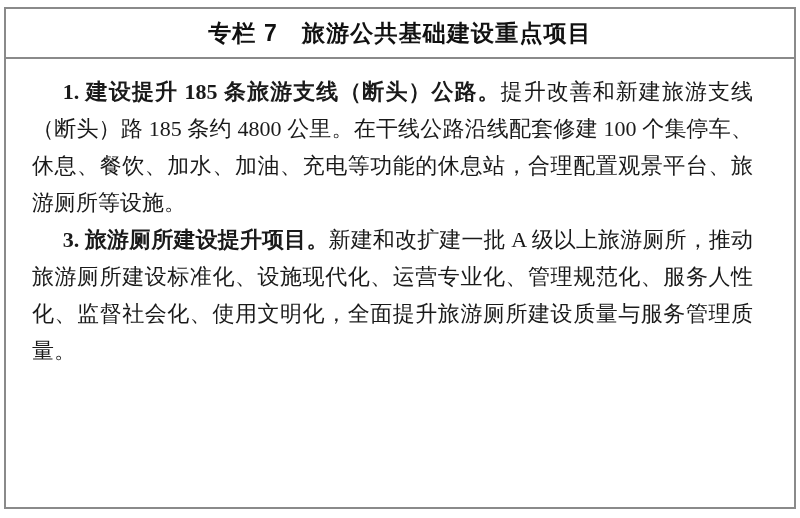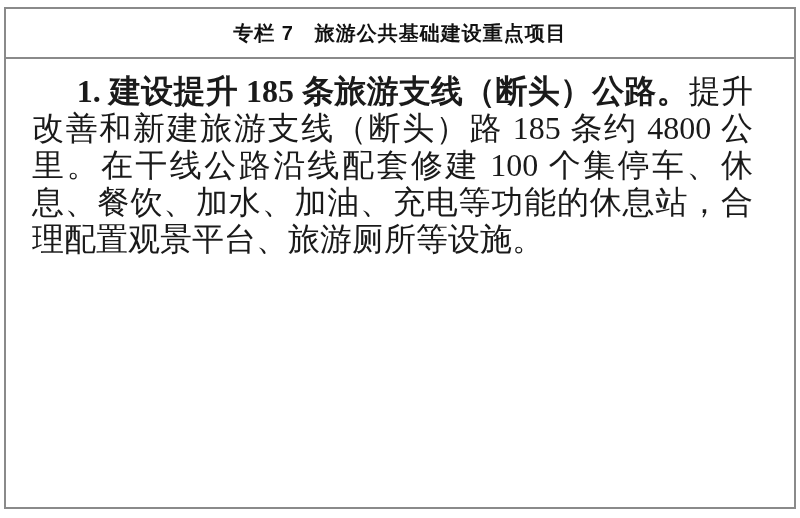--- a/index.html
+++ b/index.html
@@ -27,42 +27,43 @@
   }
   .panel-title {
     flex: 0 0 auto;
     height: 48px;
     border-bottom: 2px solid var(--border_color, #8a8a8a);
     display: flex;
     align-items: center;
     justify-content: center;
     font-family: "Liberation Sans", "DejaVu Sans", sans-serif;
     font-weight: 700;
-    font-size: 20px;
+    font-size: 23px;
     letter-spacing: 0.05em;
     color: var(--title_color, #111111);
   }
   .panel-body {
     flex: 1 1 auto;
     padding: 14px 41px 0 26px;
-    font-size: 32px;
+    font-size: 22px;
     line-height: 37px;
     text-align: justify;
     color: var(--text_color, #1a1a1a);
     overflow: hidden;
   }
   .para {
     margin: 0;
     text-indent: 1.4em;
   }
   .para .lead {
     font-weight: 700;
   }
 </style>
 </head>
 <body>
 
 <div class="panel">
   <div class="panel-title">专栏 7　旅游公共基础建设重点项目</div>
   <div class="panel-body">
     <p class="para"><span class="lead">1. 建设提升 185 条旅游支线（断头）公路。</span><span>提升改善和新建旅游支线（断头）路 185 条约 4800 公里。在干线公路沿线配套修建 100 个集停车、休息、餐饮、加水、加油、充电等功能的休息站，合理配置观景平台、旅游厕所等设施。</span></p>
+    <p class="para"><span class="lead">3. 旅游厕所建设提升项目。</span><span>新建和改扩建一批 A 级以上旅游厕所，推动旅游厕所建设标准化、设施现代化、运营专业化、管理规范化、服务人性化、监督社会化、使用文明化，全面提升旅游厕所建设质量与服务管理质量。</span></p>
   </div>
 </div>
 
 </body></html>

